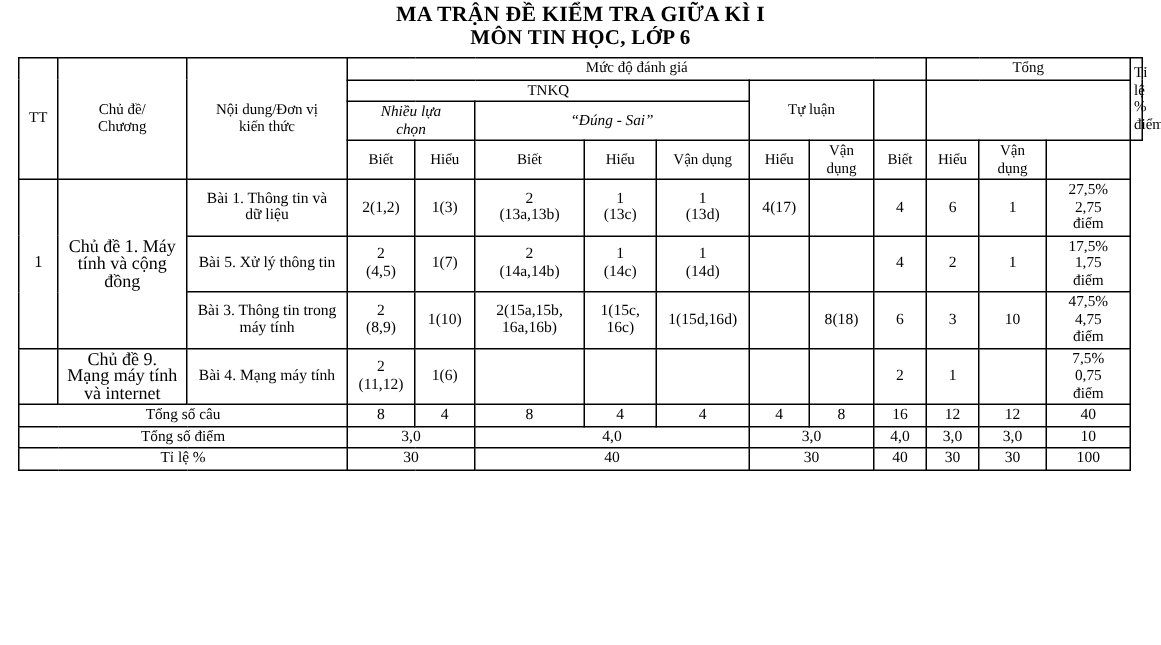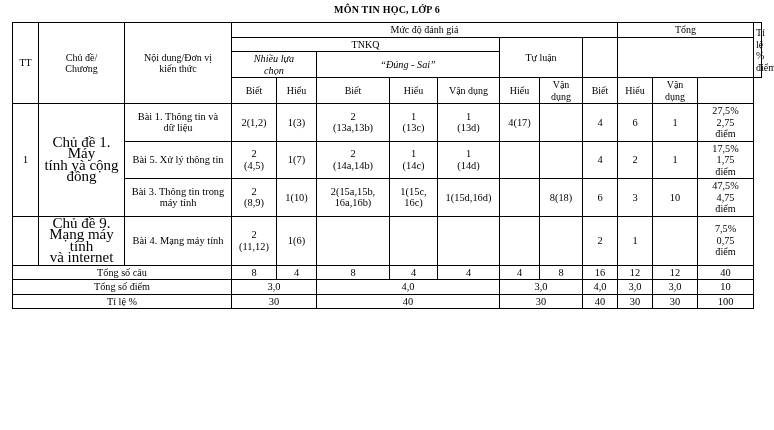--- a/index.html
+++ b/index.html
@@ -26,21 +26,21 @@
     padding-top: 2px;
   }
   .title-line {
     font-weight: bold;
     font-size: 14.5px;
     line-height: 16px;
     letter-spacing: 0.2px;
     white-space: pre;
   }
   .title-line.sub {
-    font-size: 10px;
+    font-size: 14px;
   }
   table.matrix {
     border-collapse: collapse;
     table-layout: fixed;
     width: 750px;
     margin: 4px auto 0 auto;
     font-size: 10.2px;
   }
   table.matrix td, table.matrix th {
     border: 1px solid #000000;
@@ -67,21 +67,21 @@
   td.right-label {
     text-align: right;
     padding-right: 5px;
     font-weight: bold;
   }
   .cell-multi {
     white-space: pre-line;
   }
   .topic {
     font-weight: bold;
-    font-size: 15px;
+    font-size: 12px;
     line-height: 12.5px;
   }
   .unit {
     font-size: 10.4px;
     line-height: 12.5px;
   }
   .num {
     font-size: 10.4px;
   }
   .pct {
@@ -93,20 +93,21 @@
   .tt {
     font-size: 11px;
   }
 </style>
 </head>
 <body>
 
 <div class="page">
 
   <div class="title-block">
+    <div class="title-line cell-multi">MA TRẬN ĐỀ KIỂM TRA  GIỮA KÌ I</div>
     <div class="title-line sub cell-multi">MÔN TIN HỌC, LỚP 6</div>
   </div>
 
   <table class="matrix">
     <colgroup>
       <col style="width:26px">
       <col style="width:86px">
       <col style="width:107px">
       <col style="width:45px">
       <col style="width:40px">

